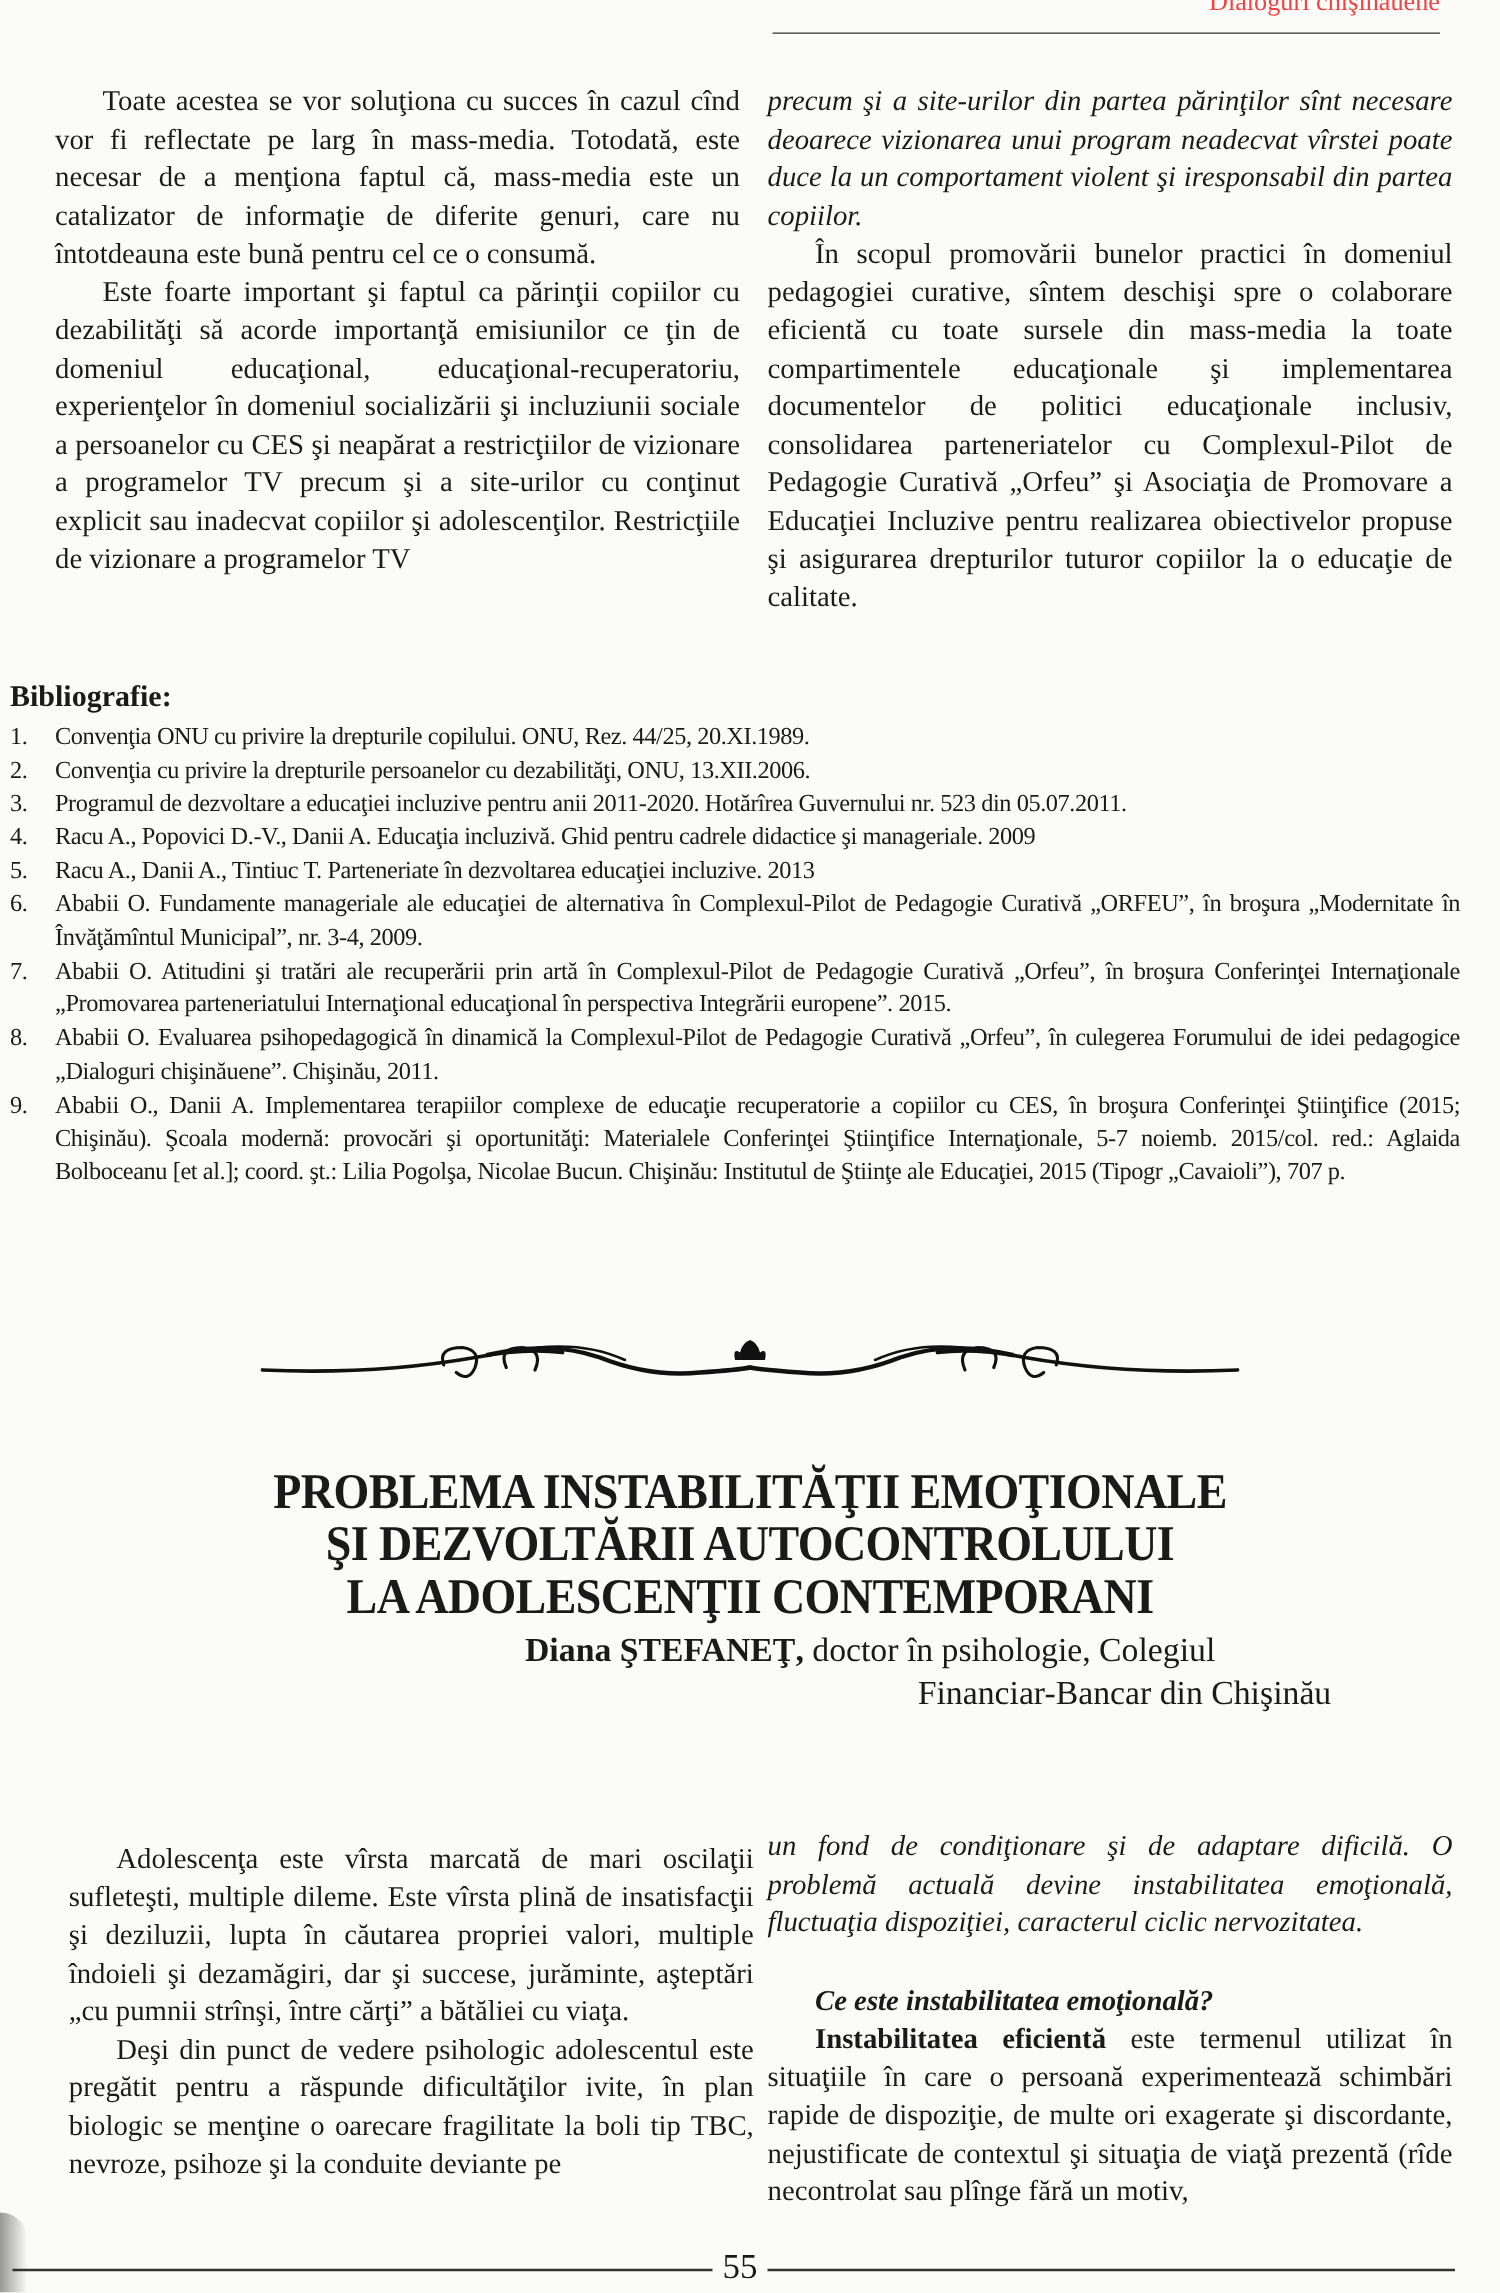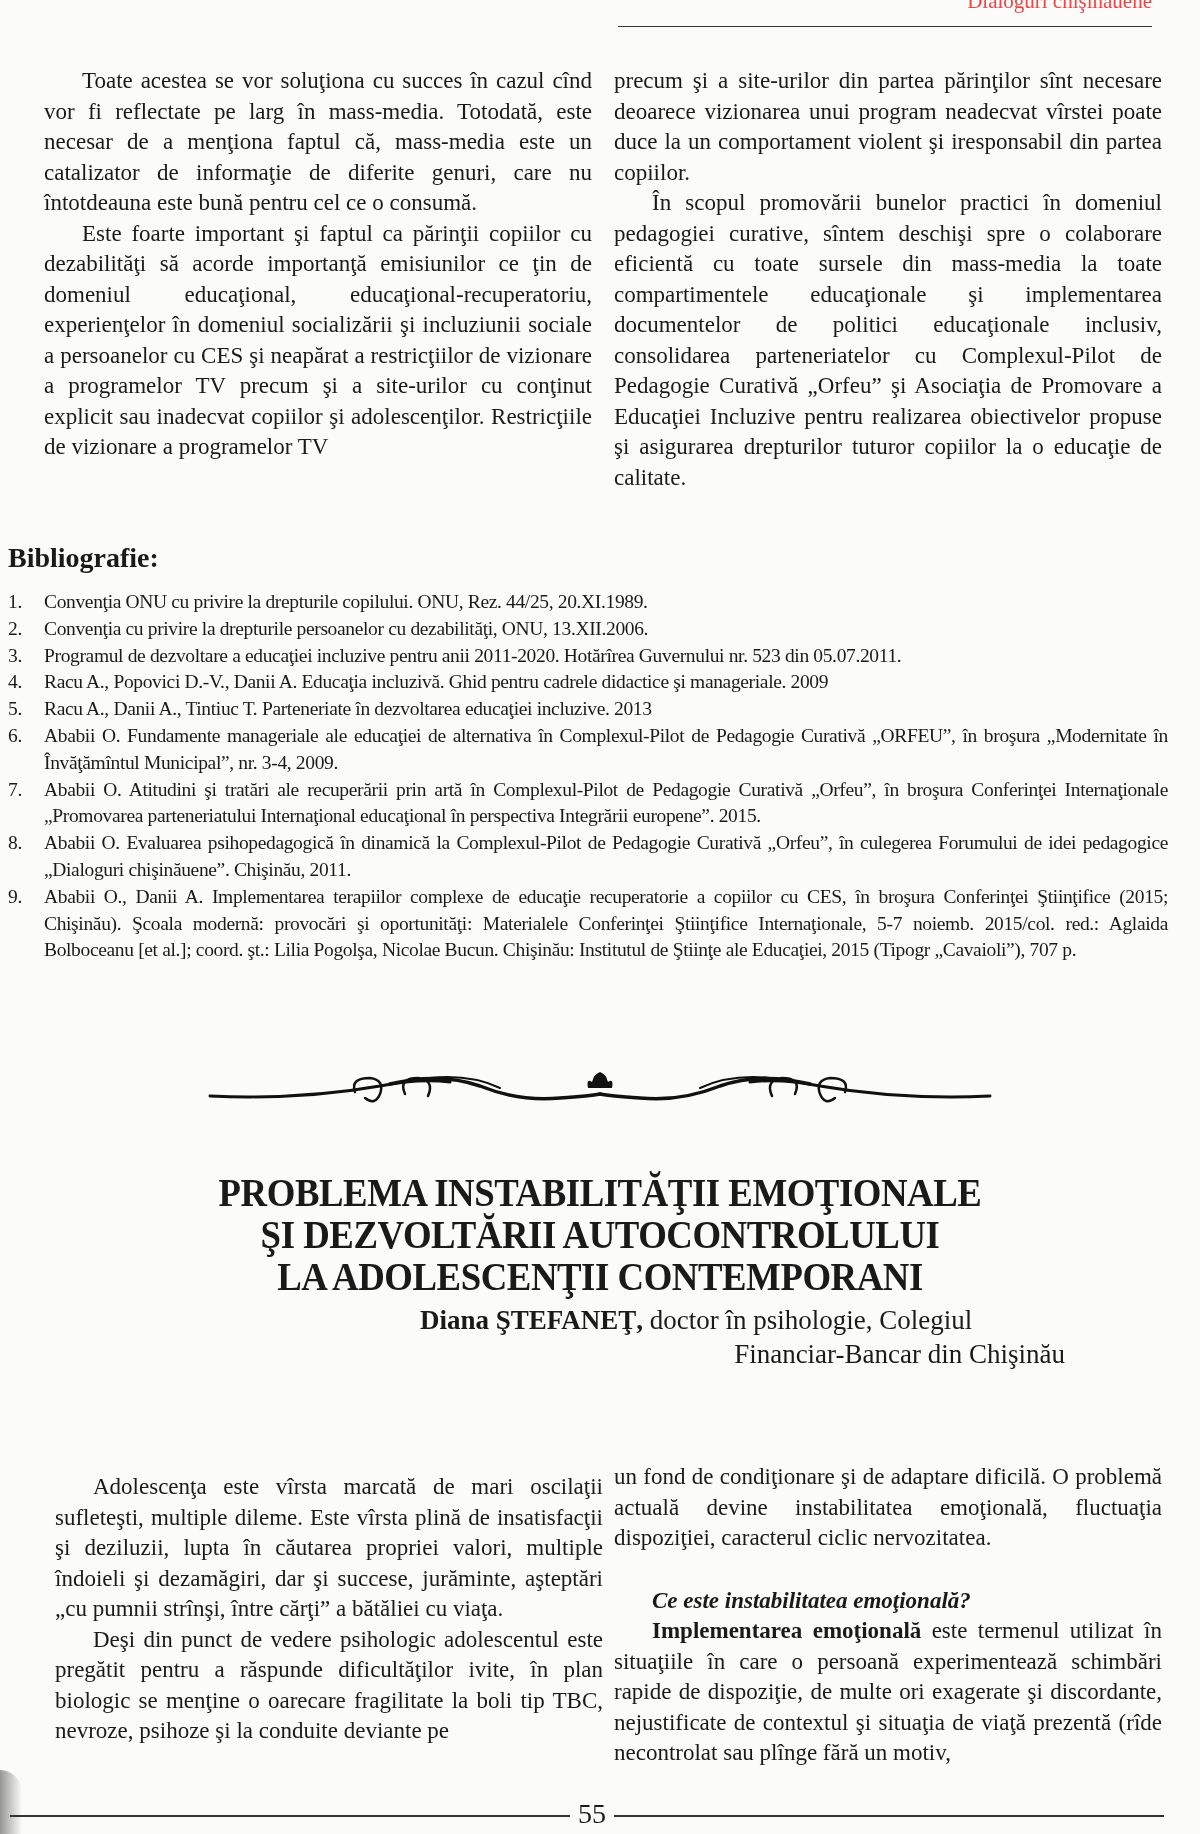--- a/index.html
+++ b/index.html
@@ -12,25 +12,25 @@
       position: absolute; top: 0; left: 618px; width: 534px; height: 26px;
       border-bottom: 1.5px solid #333; text-align: right;
       font-size: 21px; line-height: 20px; color: #ef4444; overflow: hidden;
     }
     .running-head span { display: inline-block; transform: translateY(-9px); }
     .col {
       position: absolute; width: 548px; font-size: 23px; line-height: 30.5px;
       text-align: justify; hyphens: manual;
     }
     .col p { margin: 0; text-indent: 38px; }
-    .col p.noindent { text-indent: 0; }
+    .col p.noindent { text-indent: 0; font-style: italic; }
     #col-top-left { left: 44px; top: 66px; }
     #col-top-right { left: 614px; top: 66px; }
     .biblio { position: absolute; left: 8px; top: 543px; width: 1160px; }
-    .biblio h3 { margin: 0 0 16px 0; font-size: 28px; font-weight: bold; line-height: 30px; }
+    .biblio h3 { margin: 0 0 4px 0; font-size: 24px; font-weight: bold; line-height: 30px; }
     .biblio ol { margin: 0; padding: 0; list-style: none; }
     .biblio li {
       position: relative; padding-left: 36px; font-size: 19.5px; line-height: 26.8px;
       letter-spacing: -0.35px; text-align: justify;
     }
     .biblio li .num { position: absolute; left: 0; top: 0; }
     .ornament { position: absolute; left: 180px; top: 1064px; width: 840px; height: 40px; }
     .article-title {
       position: absolute; left: 80px; top: 1172px; width: 1040px; text-align: center;
       font-size: 40px; font-weight: bold; line-height: 42px; letter-spacing: -0.5px;
@@ -120,19 +120,19 @@
 </div>
 
 <div class="col" id="col-bottom-left">
   <p>Adolescenţa este vîrsta marcată de mari oscilaţii sufleteşti, multiple dileme. Este vîrsta plină de insatisfacţii şi deziluzii, lupta în căutarea propriei valori, multiple îndoieli şi dezamăgiri, dar şi succese, jurăminte, aşteptări „cu pumnii strînşi, între cărţi” a bătăliei cu viaţa.</p>
   <p>Deşi din punct de vedere psihologic adolescentul este pregătit pentru a răspunde dificultăţilor ivite, în plan biologic se menţine o oarecare fragilitate la boli tip TBC, nevroze, psihoze şi la conduite deviante pe</p>
 </div>
 
 <div class="col" id="col-bottom-right">
   <p class="noindent">un fond de condiţionare şi de adaptare dificilă. O problemă actuală devine instabilitatea emoţională, fluctuaţia dispoziţiei, caracterul ciclic nervozitatea.</p>
   <p class="subheading">Ce este instabilitatea emoţională?</p>
-  <p><span class="bold">Implementarea emoţională</span><span> este termenul utilizat în situaţiile în care o persoană experimentează schimbări rapide de dispoziţie, de multe ori exagerate şi discordante, nejustificate de contextul şi situaţia de viaţă prezentă (rîde necontrolat sau plînge fără un motiv,</span></p>
+  <p><span class="bold">Instabilitatea eficientă</span><span> este termenul utilizat în situaţiile în care o persoană experimentează schimbări rapide de dispoziţie, de multe ori exagerate şi discordante, nejustificate de contextul şi situaţia de viaţă prezentă (rîde necontrolat sau plînge fără un motiv,</span></p>
 </div>
 
 <div class="shadow-edge"></div>
 <div class="footer-line-left"></div>
 <div class="page-number">55</div>
 <div class="footer-line-right"></div>
 
 </body></html>

